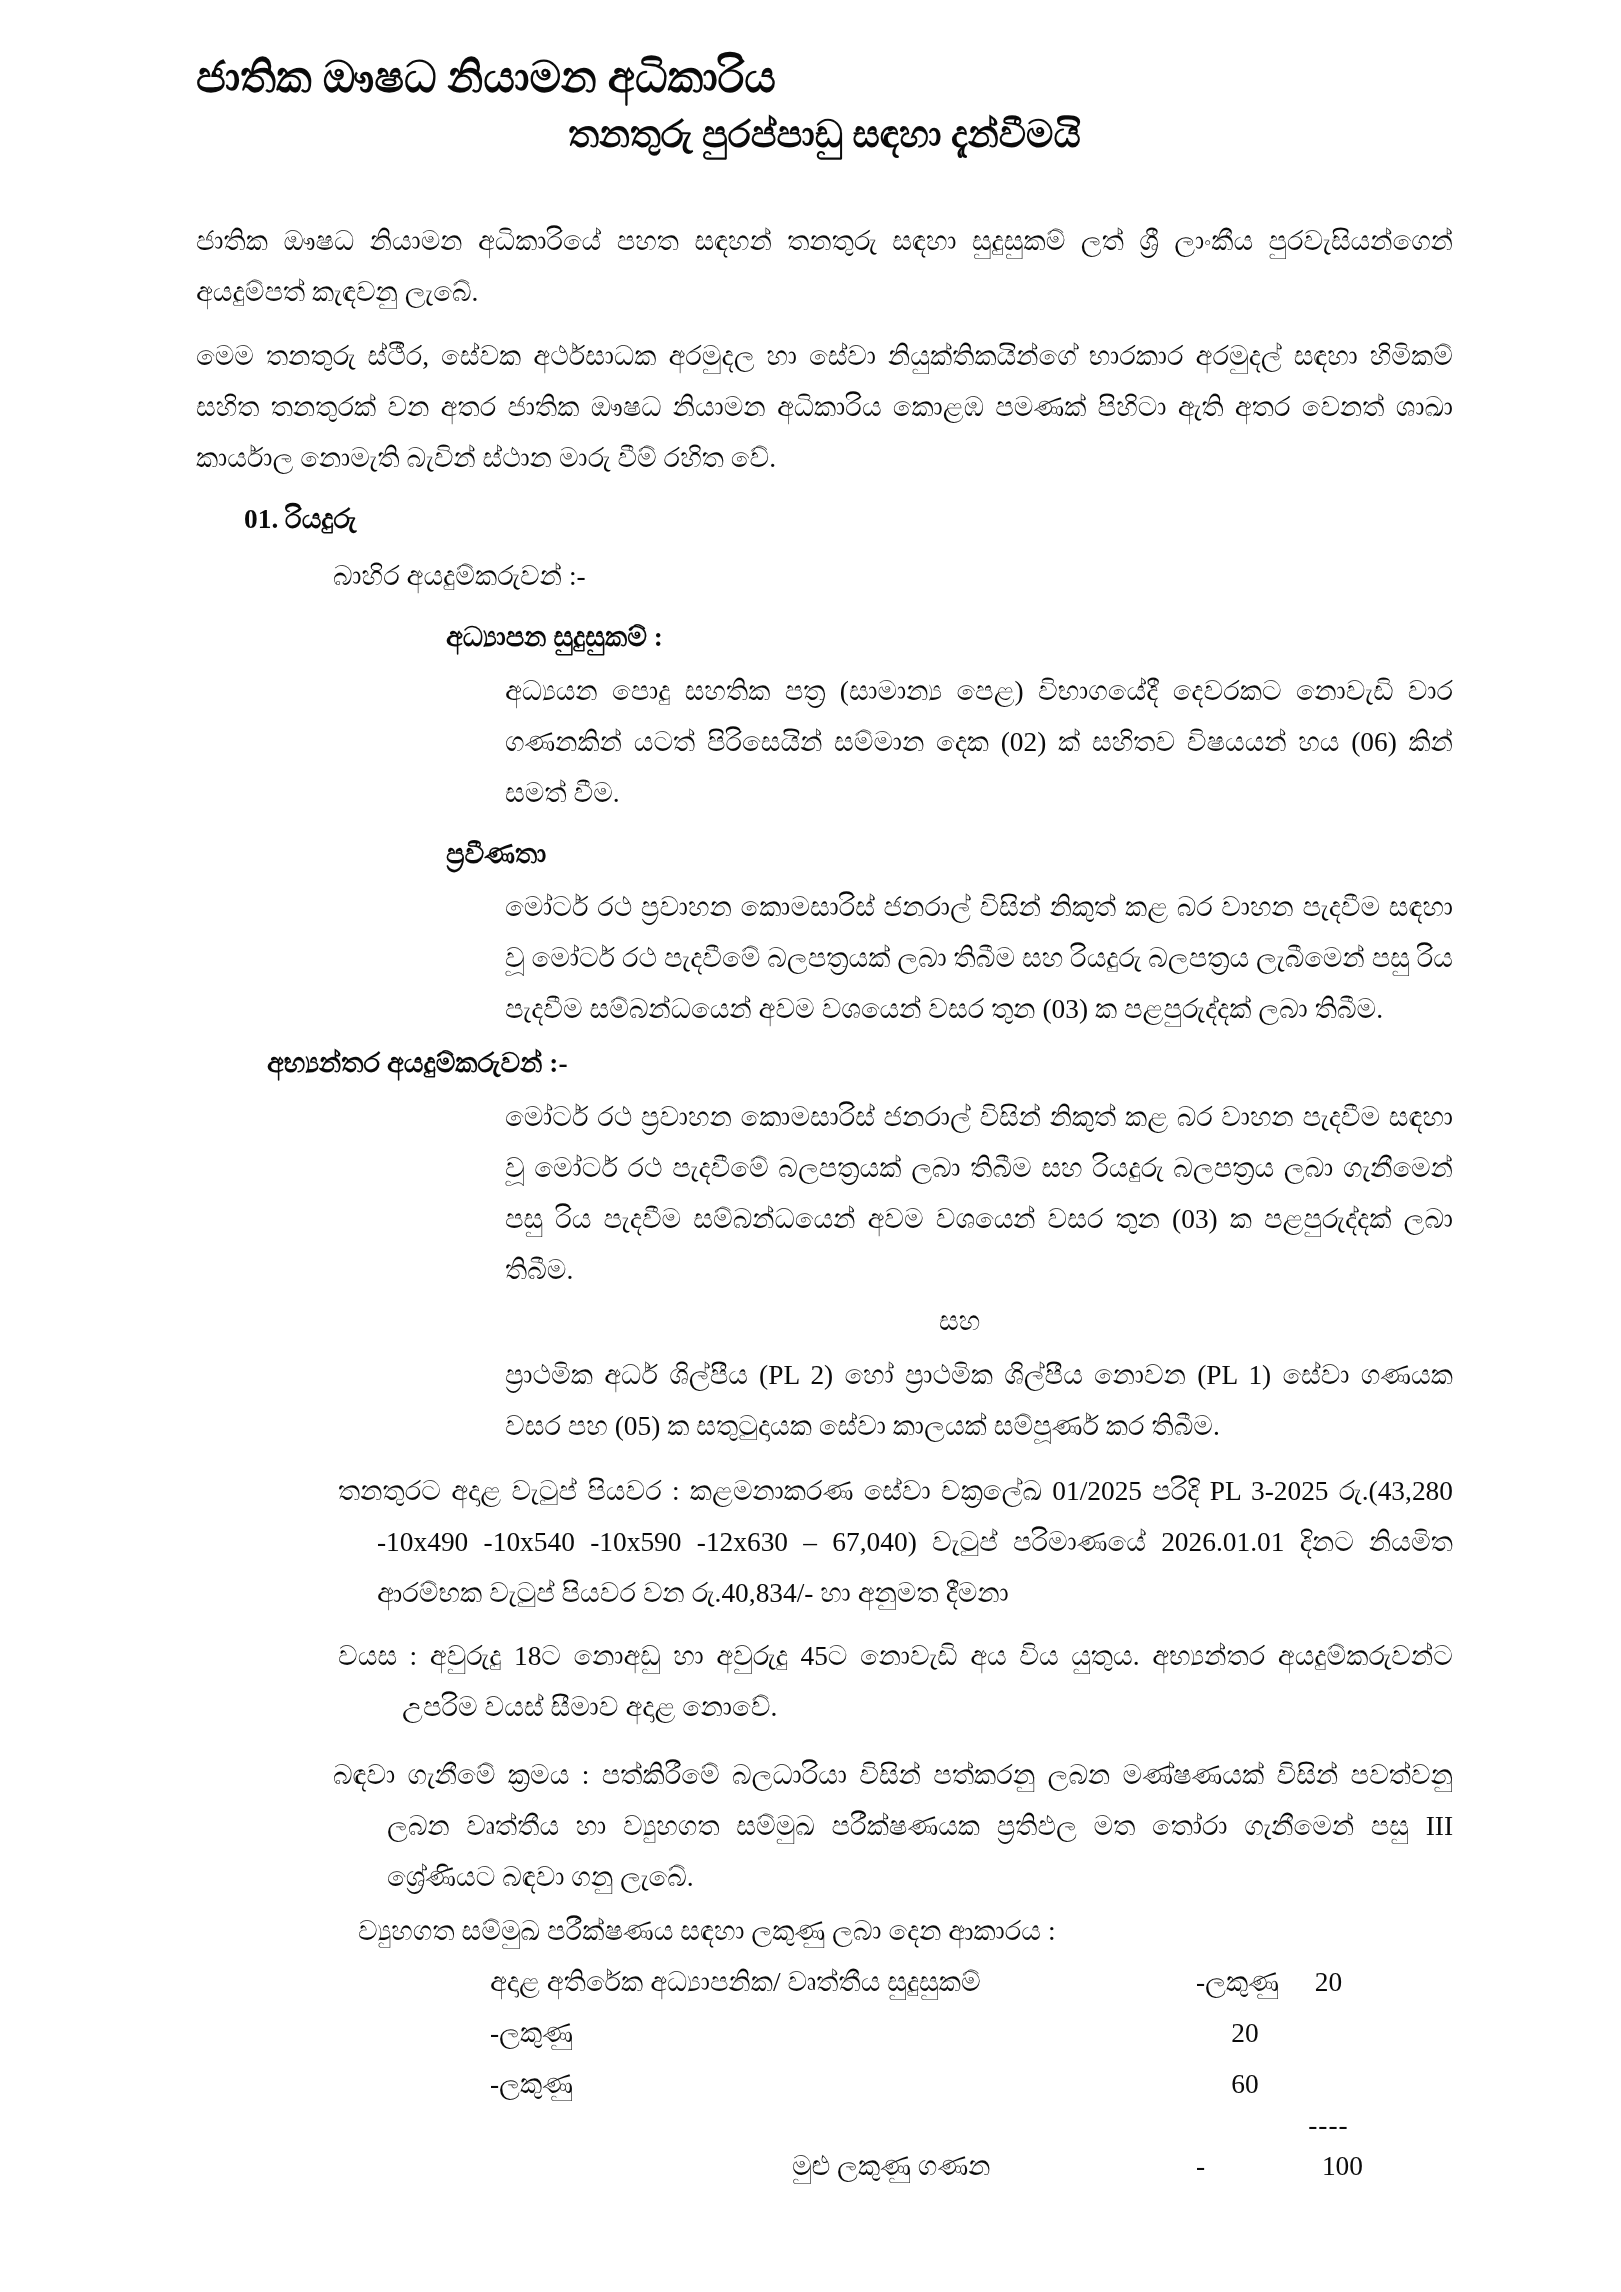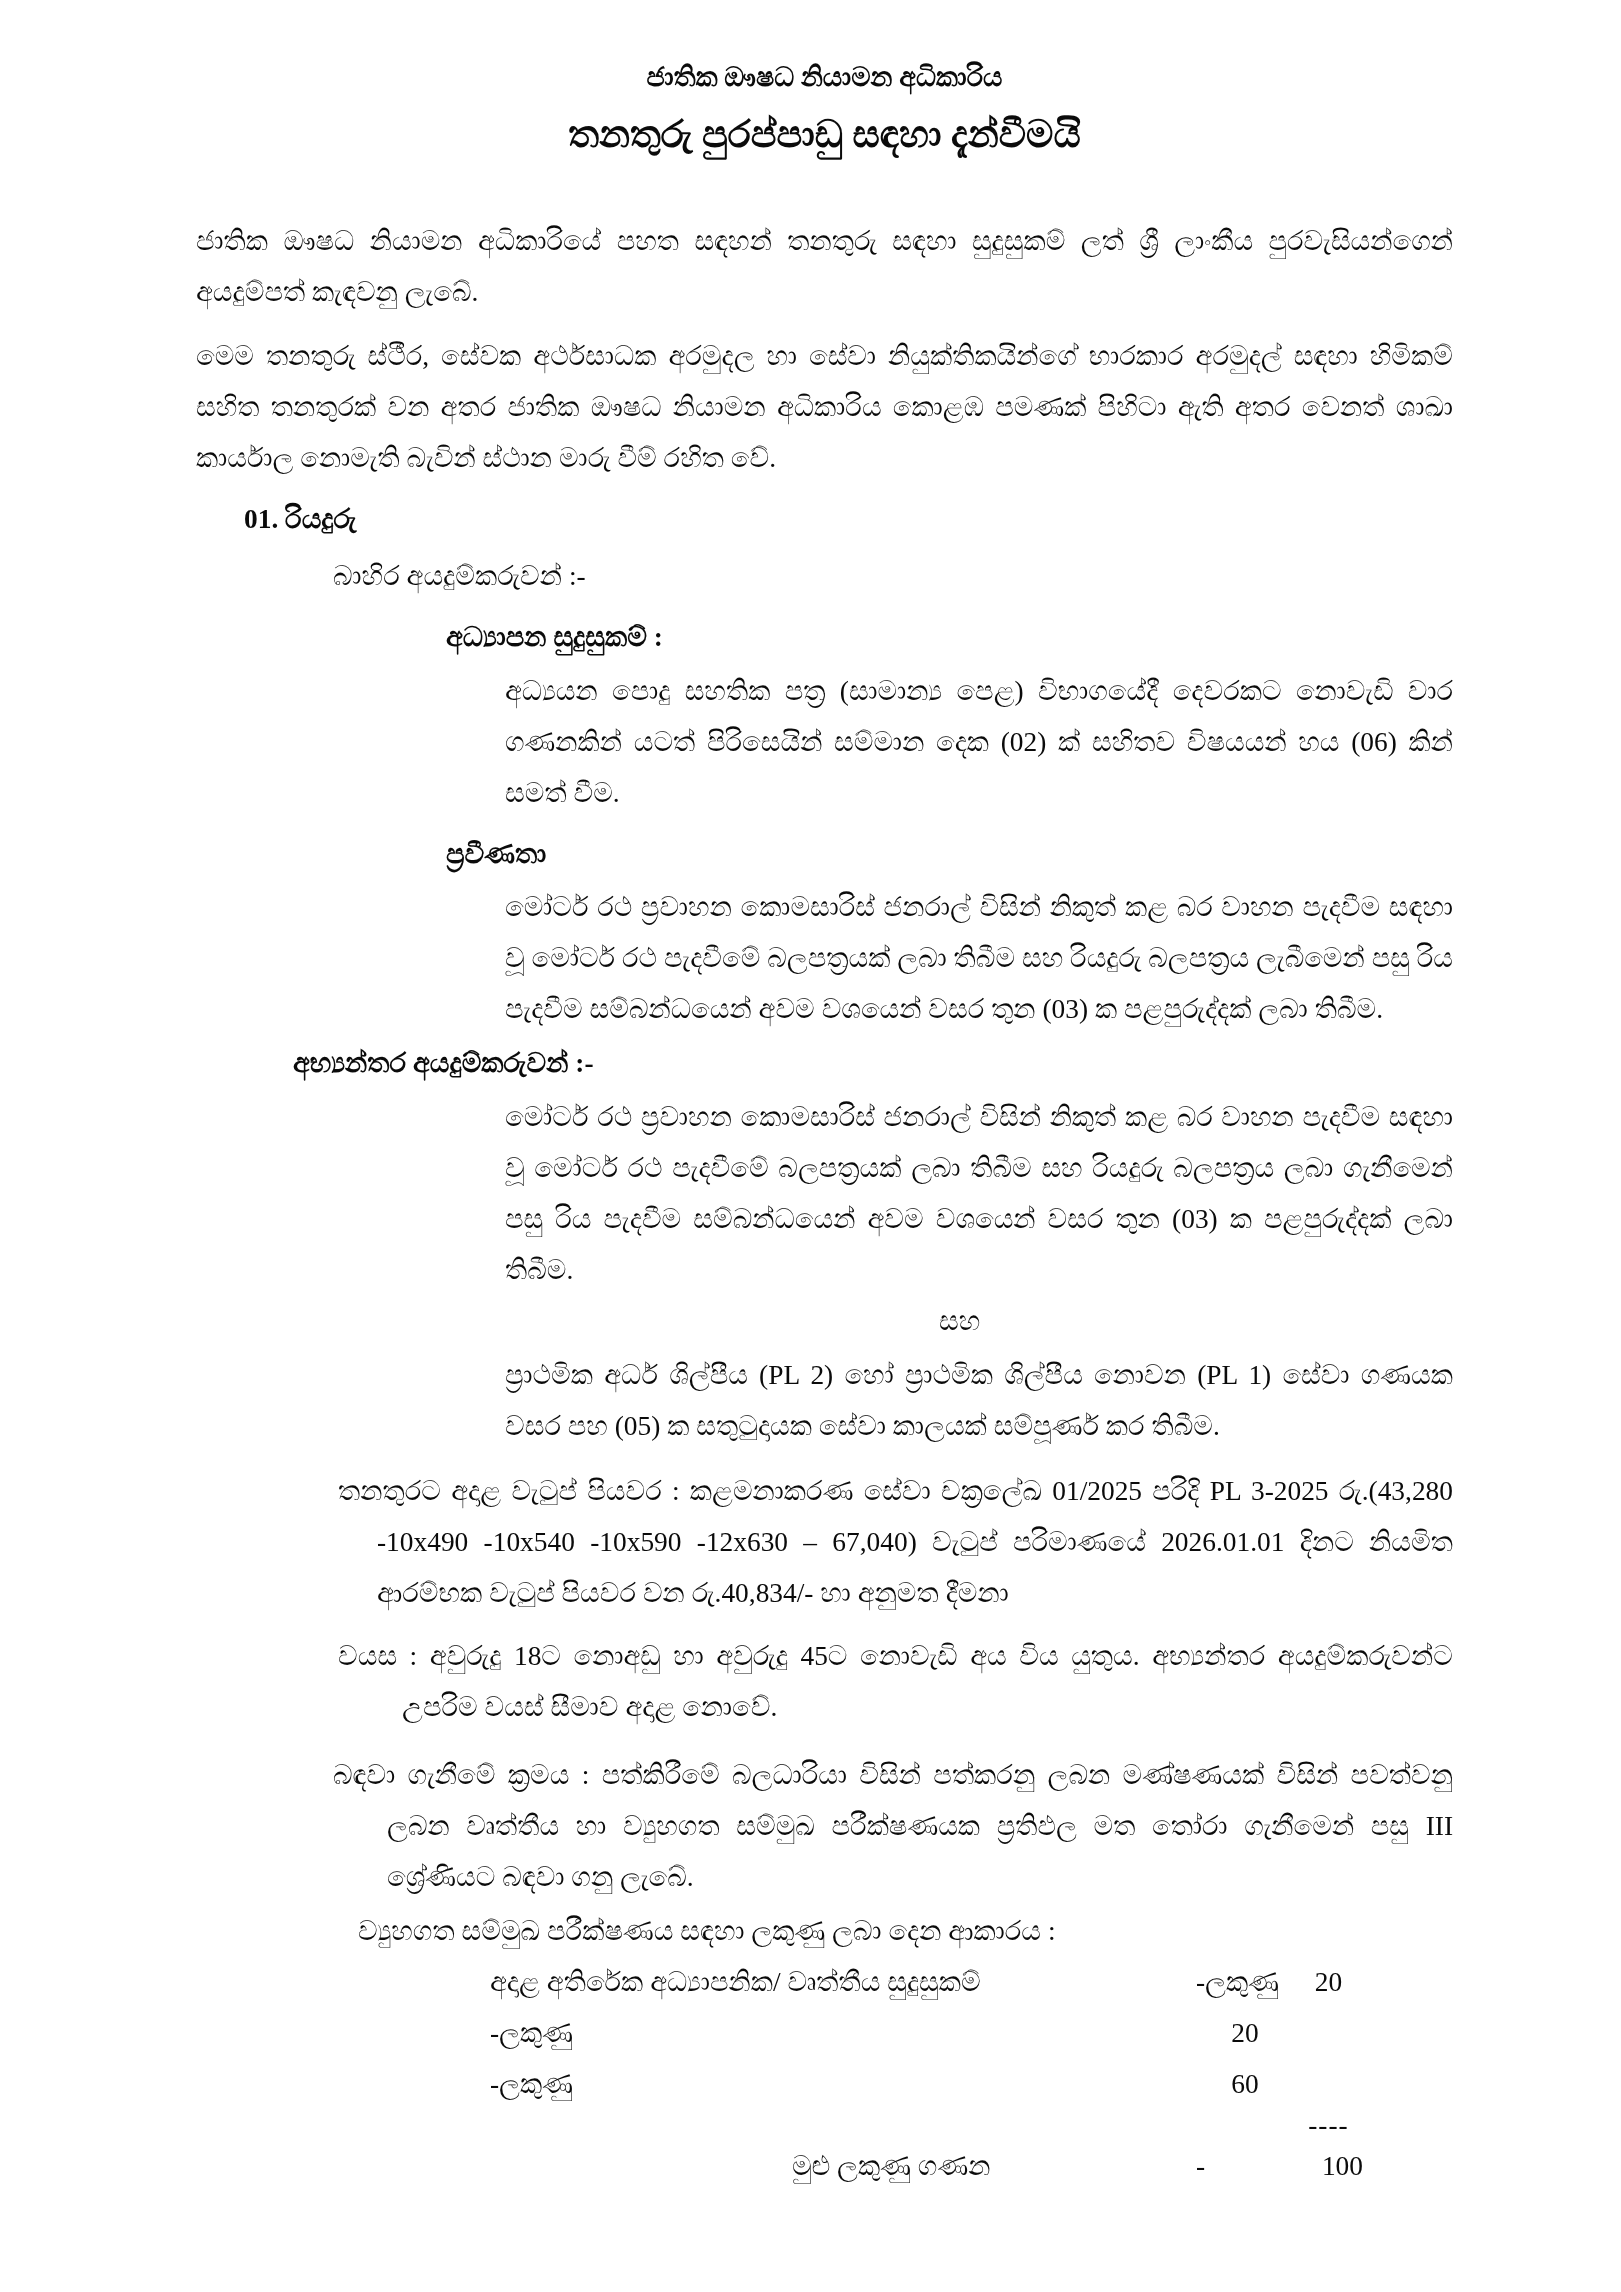--- a/index.html
+++ b/index.html
@@ -8,24 +8,24 @@
     width: 1621px;
     min-height: 2293px;
     font-family: "Liberation Serif", "DejaVu Serif", serif;
     color: #0b0b0b;
     font-size: 27.4px;
     line-height: 51px;
     padding: 55px 168px 39px 196px;
     position: relative;
   }
   .doc-title {
-    font-size: 27px;
+    font-size: 44px;
     font-weight: bold;
     line-height: 45px;
-    text-align: center;
+    text-align: left;
   }
   .doc-subtitle {
     font-size: 38px;
     font-weight: bold;
     line-height: 41px;
     text-align: center;
     margin-top: 13.7px;
   }
   p.body-par { text-align: justify; }
   .par-intro { margin-top: 61px; }
@@ -41,21 +41,21 @@
     margin-left: 137px;
   }
   .h-sub {
     font-weight: bold;
     margin-top: 9.8px;
     margin-left: 250px;
   }
   .h-int {
     font-weight: bold;
     margin-top: 2.9px;
-    margin-left: 97px;
+    margin-left: 71px;
   }
   .par-indent {
     margin-left: 309px;
     margin-top: 2.9px;
     text-align: justify;
   }
   .and-line {
     margin-left: 743px;
   }
   .par-salary {

